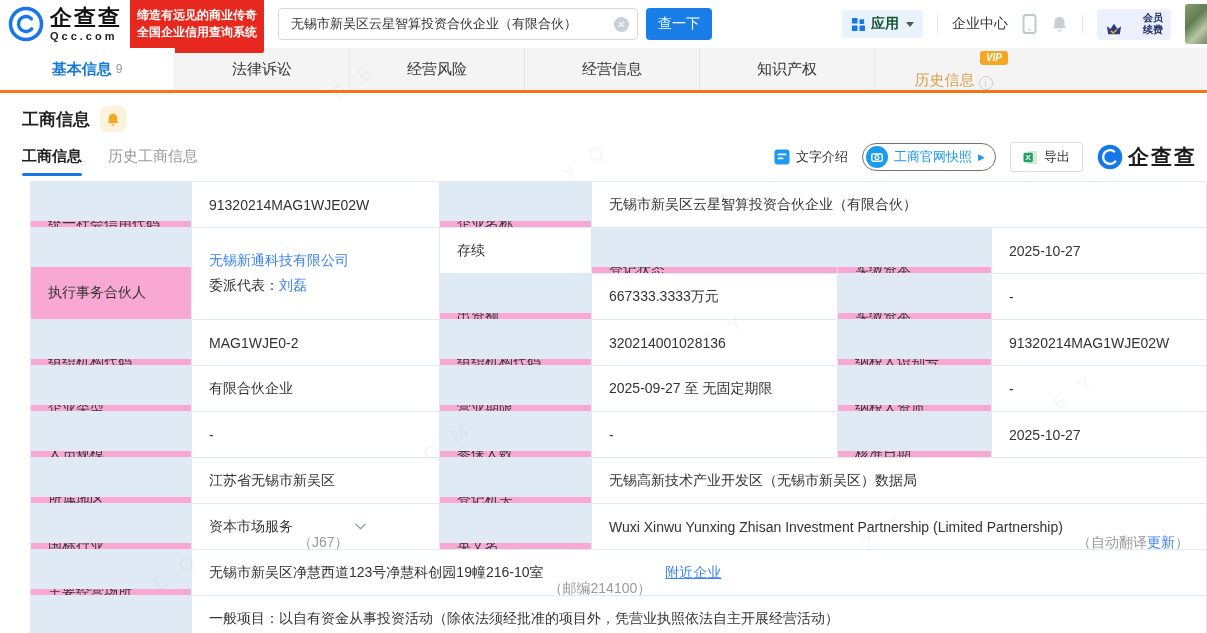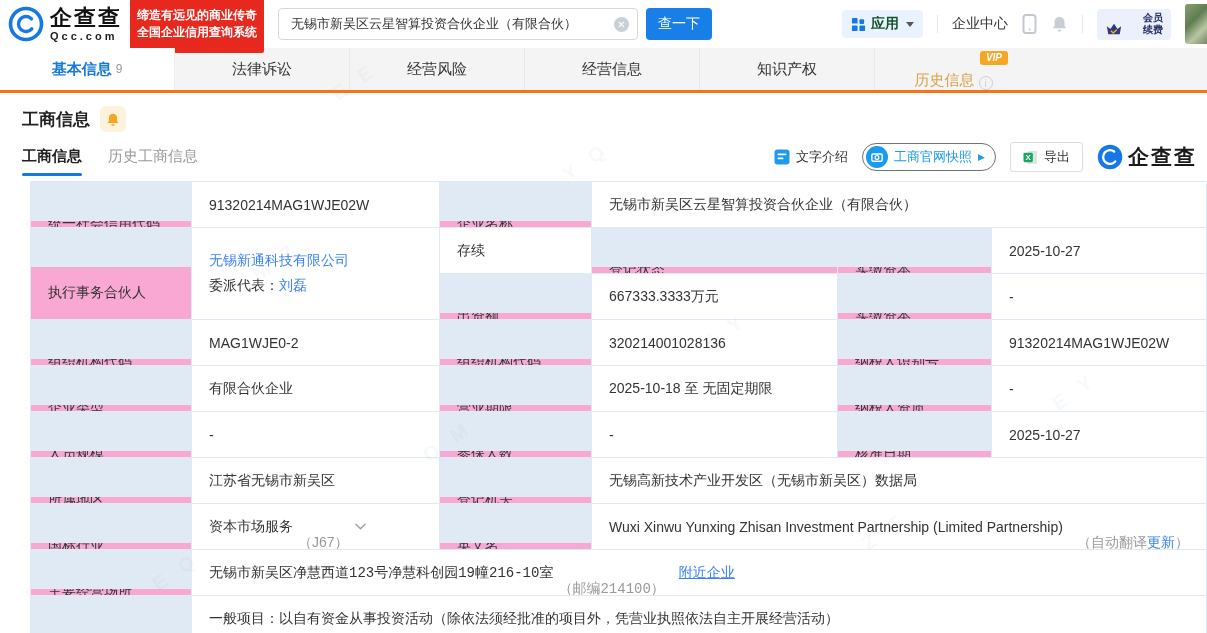--- a/index.html
+++ b/index.html
@@ -81,21 +81,21 @@
   
   .info-table { margin:5px 0 0 15px; display:grid;
     grid-template-columns:160px 247px 151px 245px 153px minmax(0,1fr);
     grid-auto-rows:45px; gap:1px; background:#dfeaf4; border:1px solid #dfeaf4; font-size:14px;}
   .cell { background:#fff; padding:0 17px; display:flex; align-items:center; color:#333;
     overflow:hidden; white-space:nowrap;}
   .cell.lbl { background:#f9a8d4;margin-top:39px; }
   .cell.multi { flex-direction:column; align-items:flex-start; justify-content:center; gap:7px;}
   .rs2 { grid-row:span 2; }
   .cs3 { grid-column:span 3; }
-  .cs5 { grid-column:span 5;font-family:Liberation Mono, monospace; }
+  .cs5 { grid-column:span 5; }
   .lnk { color:#3b82f6; cursor:pointer; text-decoration:none;}
   .lnk.ul { text-decoration:underline; }
   .gray { color:#999;margin-top:32px; }
   .gap-l { margin-left:5px; }
   .gap-l2 { margin-left:14px; }
   .chev { margin-left:6px; color:#999; font-size:12px; cursor:pointer;}
 </style>
 </head>
 <body>
 
@@ -273,21 +273,21 @@
       <div class="cell lbl">组织机构代码</div>
       <div class="cell">MAG1WJE0-2</div>
       <div class="cell lbl">组织机构代码</div>
       <div class="cell">320214001028136</div>
       <div class="cell lbl">纳税人识别号</div>
       <div class="cell">91320214MAG1WJE02W</div>
 
       <div class="cell lbl">企业类型</div>
       <div class="cell">有限合伙企业</div>
       <div class="cell lbl">营业期限</div>
-      <div class="cell">2025-10-18 至 无固定期限</div>
+      <div class="cell">2025-09-27 至 无固定期限</div>
       <div class="cell lbl">纳税人资质</div>
       <div class="cell">-</div>
 
       <div class="cell lbl">人员规模</div>
       <div class="cell">-</div>
       <div class="cell lbl">参保人数</div>
       <div class="cell">-</div>
       <div class="cell lbl">核准日期</div>
       <div class="cell">2025-10-27</div>
 

